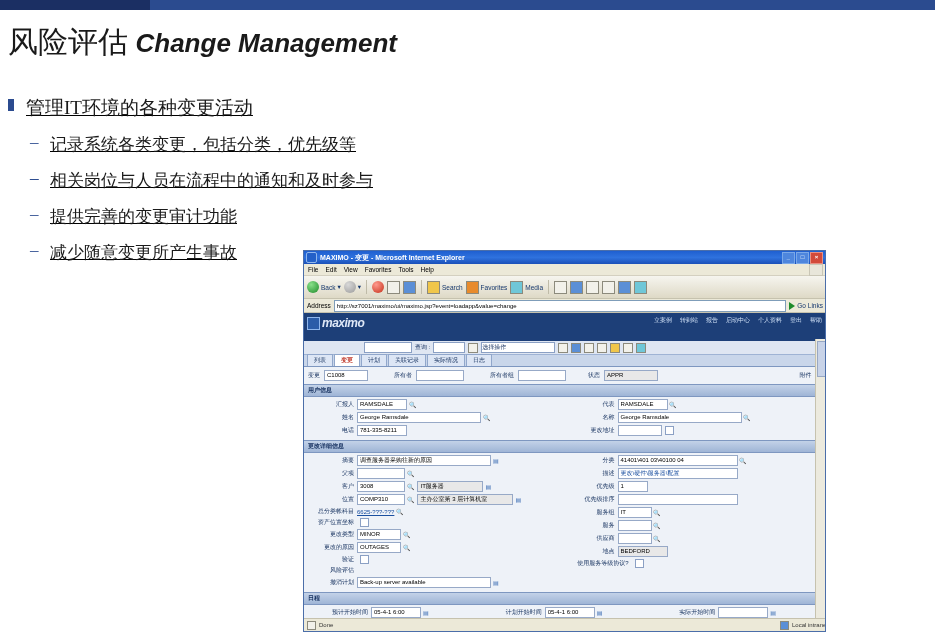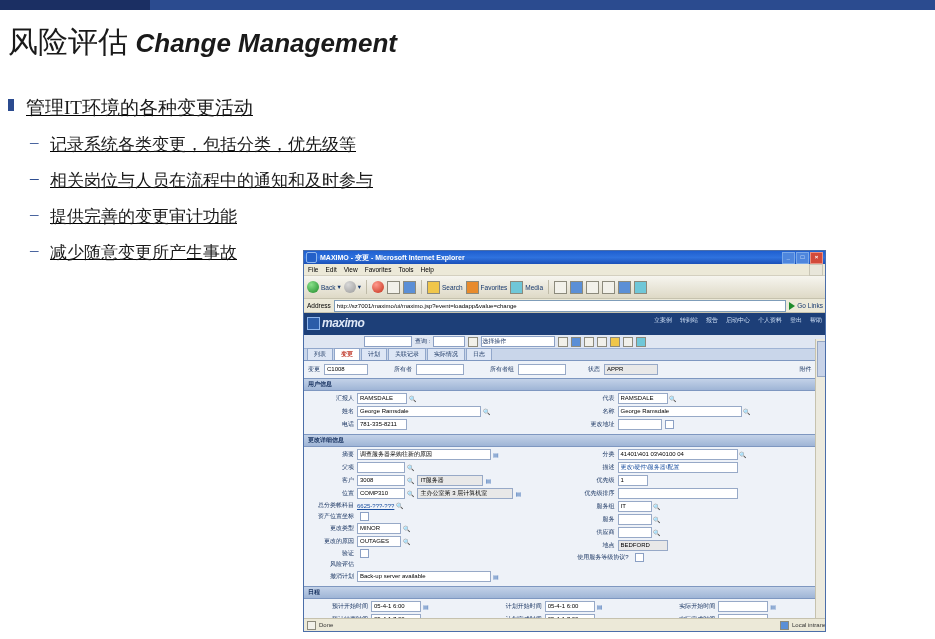--- a/index.html
+++ b/index.html
@@ -104,21 +104,21 @@
     overflow:hidden;white-space:nowrap;
   }
   .addrbar .gobtn{
     display:flex;align-items:center;gap:2px;color:#16386e;font-size:6.5px;padding-right:2px;
   }
   .arrow-green{
     width:0;height:0;border-left:6px solid #1e8b2a;
     border-top:4px solid transparent;border-bottom:4px solid transparent;
   }
   
-  .app{background:#1d3f78;height:22px;position:relative;color:#fff;}
+  .app{background:#1d3f78;height:28px;position:relative;color:#fff;}
   .app .brand{
     position:absolute;left:18px;top:3px;font-size:12px;font-weight:bold;
     font-style:italic;color:#dfe8f7;letter-spacing:-0.5px;
   }
   .app .tlicon{
     position:absolute;left:3px;top:4px;width:11px;height:11px;
     border:1px solid #8fb6ec;background:#2b5ca8;
   }
   .app .links{
     position:absolute;right:3px;top:3px;display:flex;gap:8px;font-size:6px;color:#cfe0f6;

